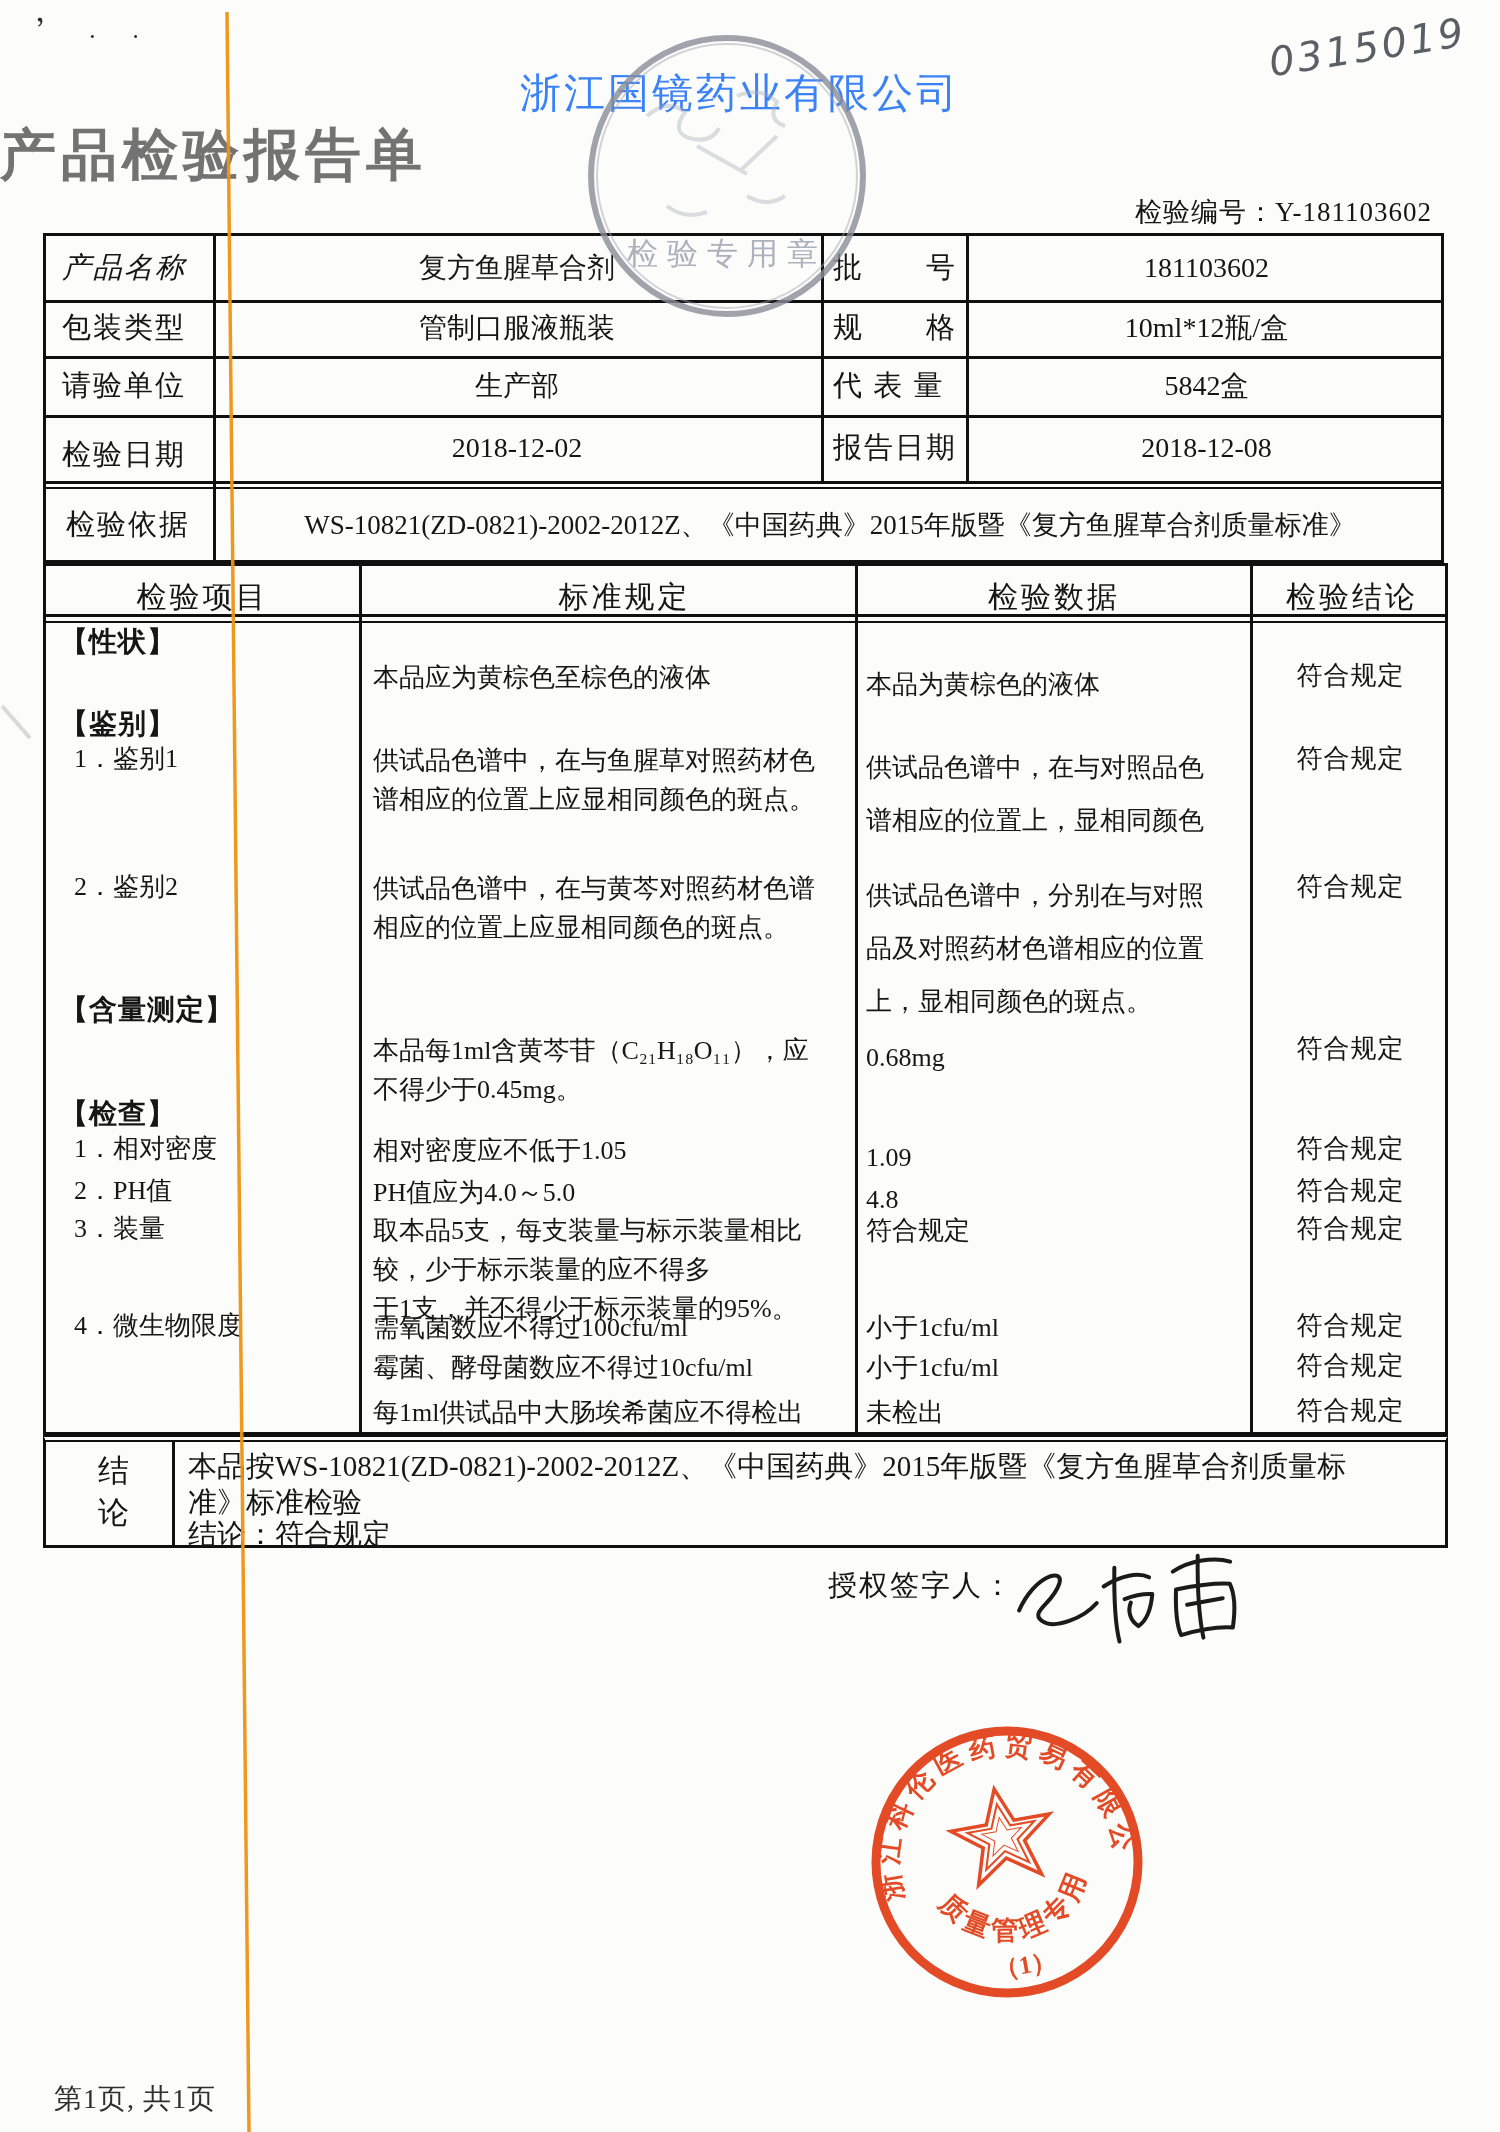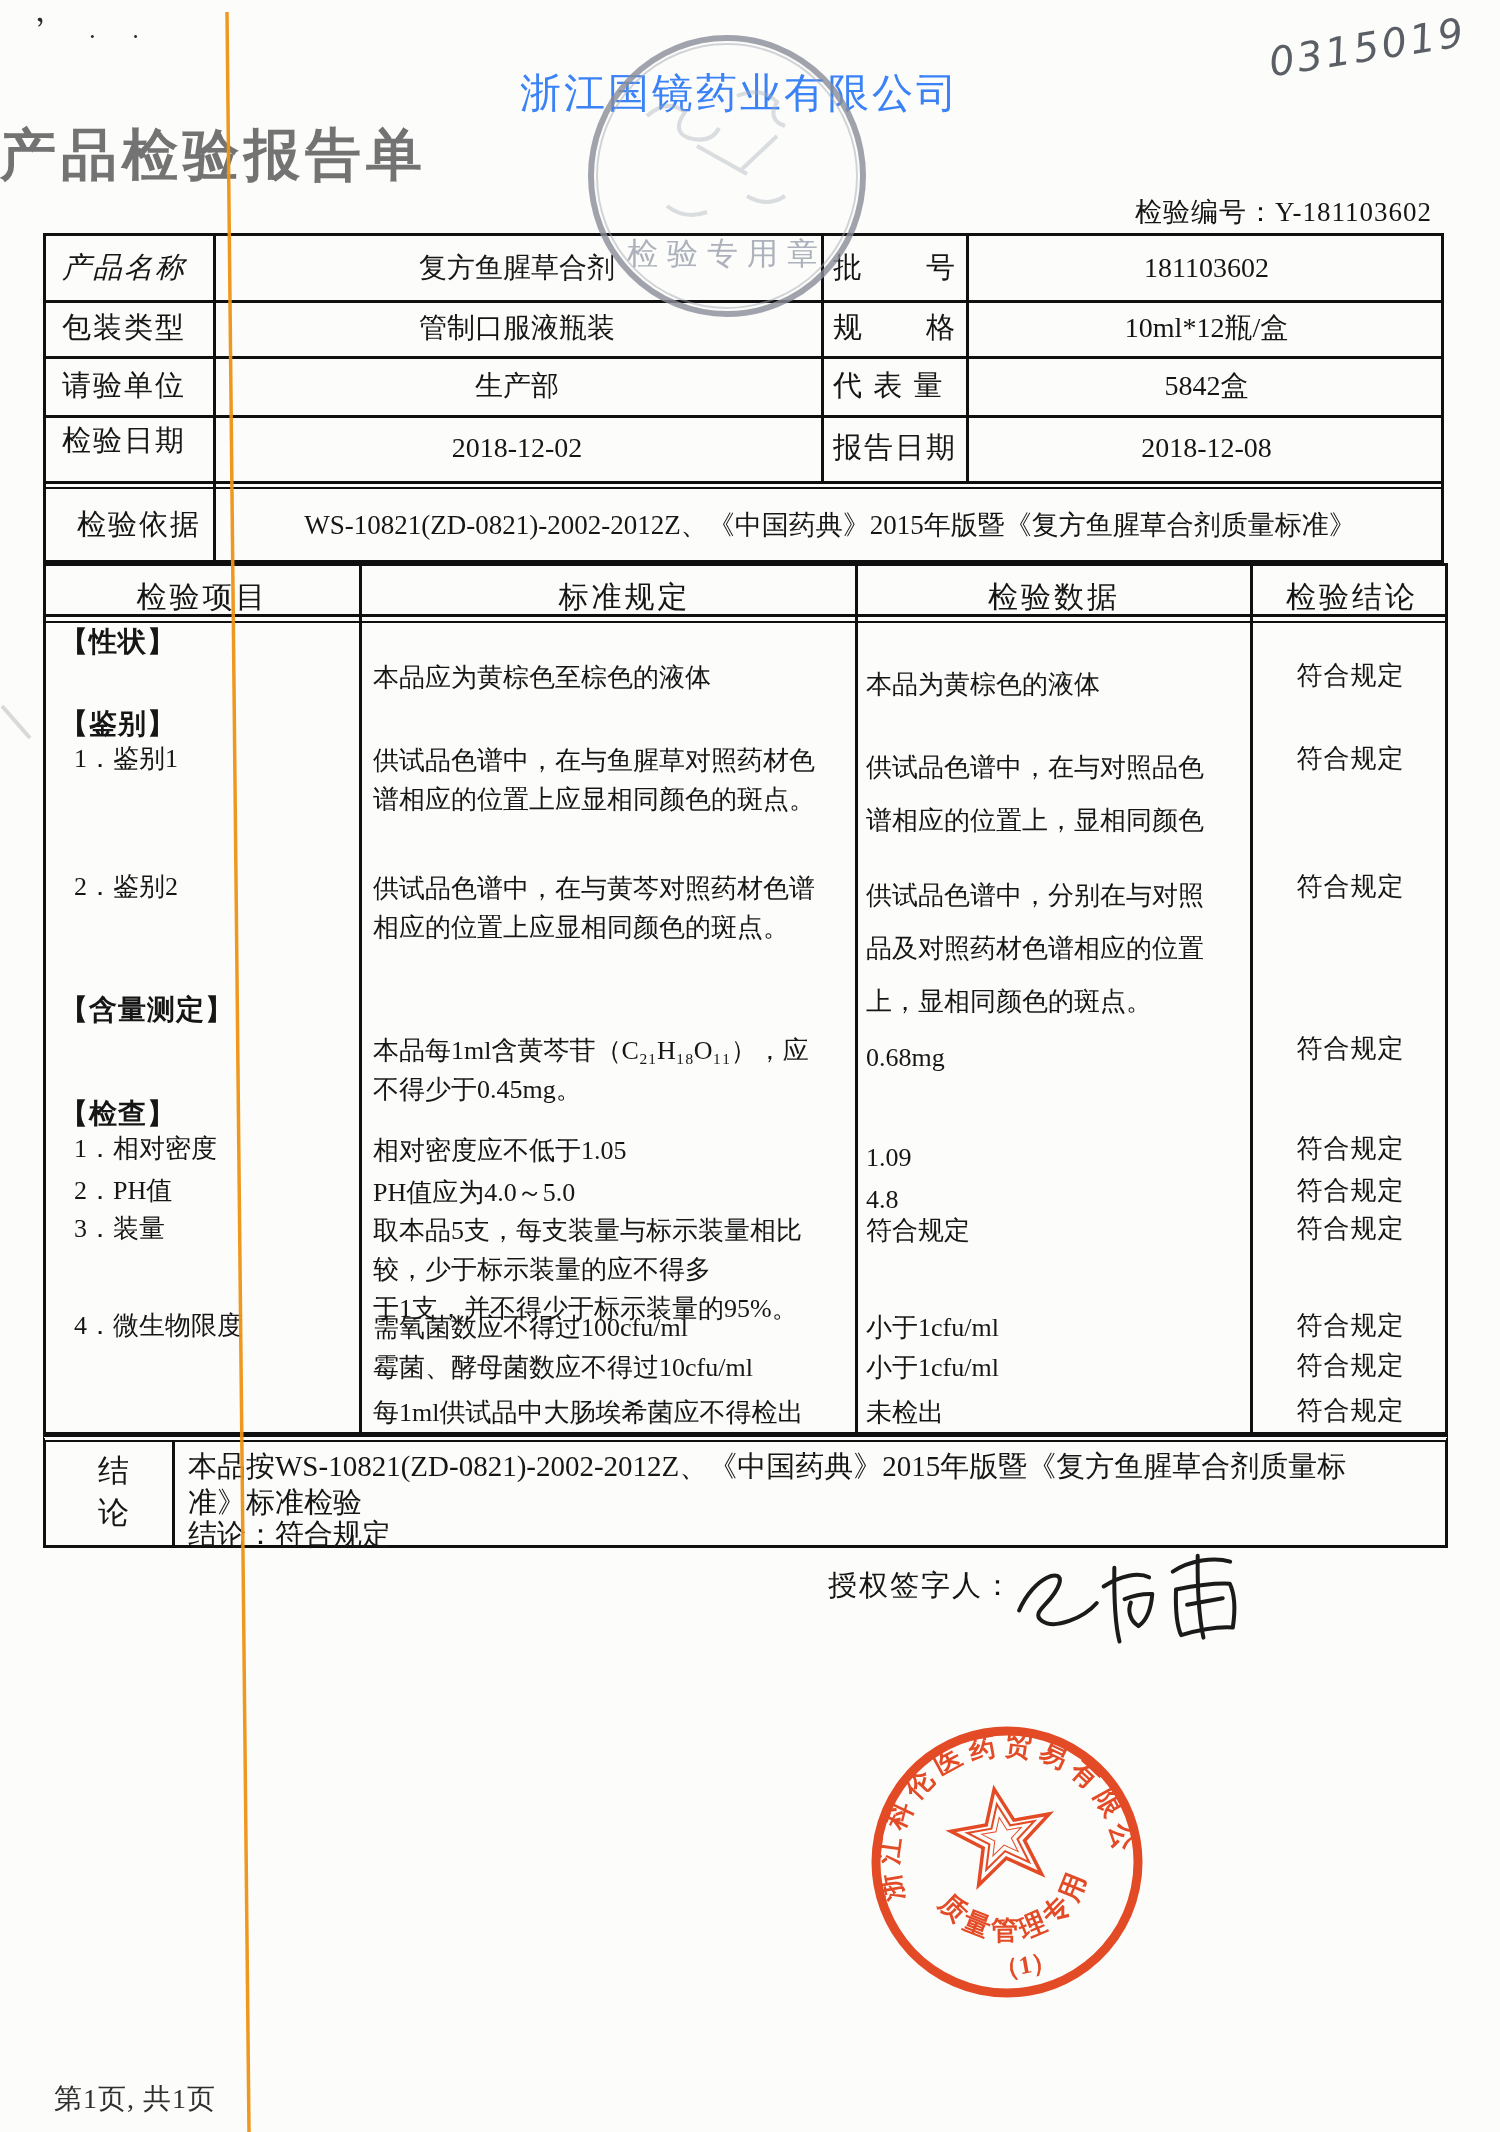--- a/index.html
+++ b/index.html
@@ -70,26 +70,26 @@
     <div class="abs lbl" style="left:0;top:64px;width:167px;height:56px;">包装类型</div>
     <div class="abs val" style="left:167px;top:64px;width:608px;height:56px;">管制口服液瓶装</div>
     <div class="abs lbl" style="left:775px;top:64px;width:145px;height:56px;padding-left:12px;">规　　格</div>
     <div class="abs val" style="left:920px;top:64px;width:481px;height:56px;">10ml*12瓶/盒</div>
 
     <div class="abs lbl" style="left:0;top:120px;width:167px;height:59px;">请验单位</div>
     <div class="abs val" style="left:167px;top:120px;width:608px;height:59px;">生产部</div>
     <div class="abs lbl" style="left:775px;top:120px;width:145px;height:59px;padding-left:12px;">代 表 量</div>
     <div class="abs val" style="left:920px;top:120px;width:481px;height:59px;">5842盒</div>
 
-    <div class="abs lbl" style="left:0;top:179px;width:167px;height:52px;">检验日期</div>
+    <div class="abs lbl" style="left:0;top:193px;width:167px;height:52px;">检验日期</div>
     <div class="abs val" style="left:167px;top:179px;width:608px;height:66px;">2018-12-02</div>
     <div class="abs lbl" style="left:775px;top:179px;width:145px;height:66px;padding-left:12px;">报告日期</div>
     <div class="abs val" style="left:920px;top:179px;width:481px;height:66px;">2018-12-08</div>
 
-    <div class="abs lbl" style="left:15px;top:251px;width:167px;height:76px;font-family:Liberation Serif, serif;">检验依据</div>
+    <div class="abs lbl" style="left:4px;top:251px;width:167px;height:76px;font-family:Liberation Serif, serif;">检验依据</div>
     <div class="abs val" style="left:167px;top:251px;width:1234px;height:76px;font-size:27px;">WS-10821(ZD-0821)-2002-2012Z、《中国药典》2015年版暨《复方鱼腥草合剂质量标准》</div>
   </div>
 
   <div class="abs t-box" style="left:43px;top:563px;width:1405px;height:872px;">
     <div class="hline" style="top:48px;"></div>
     <div class="hline" style="top:55px;height:2px;"></div>
     <div class="vline" style="left:313px;height:100%;"></div>
     <div class="vline" style="left:809px;height:100%;"></div>
     <div class="vline" style="left:1204px;height:100%;"></div>
 

